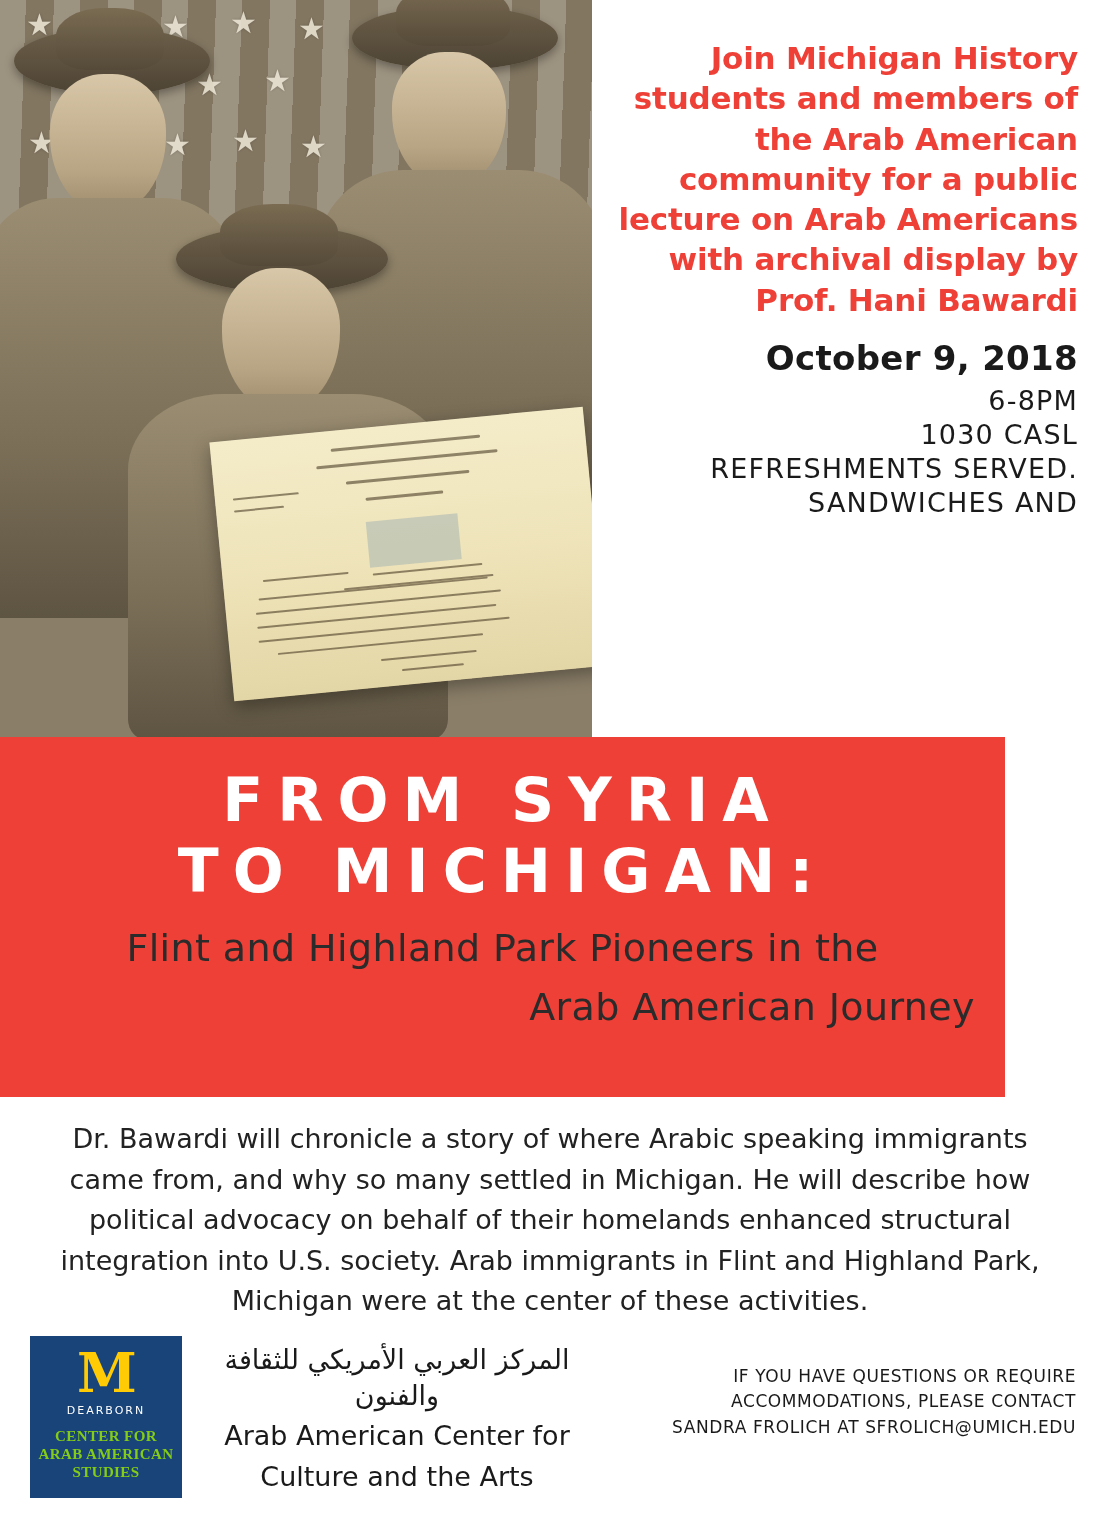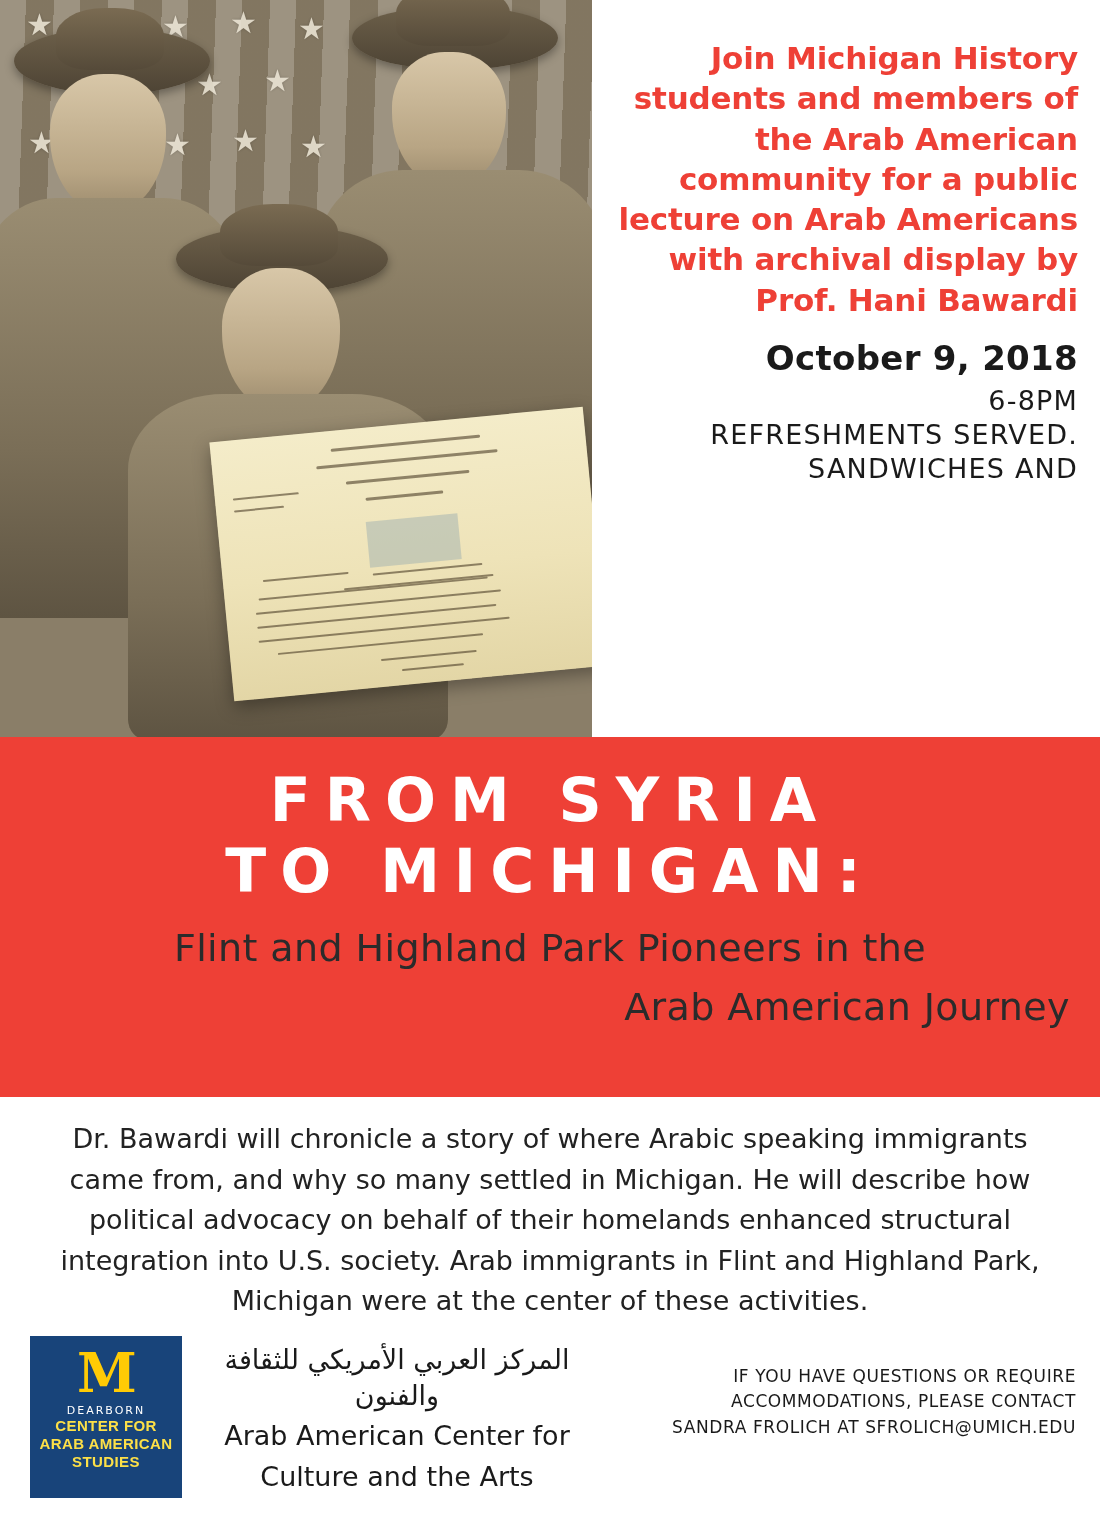--- a/index.html
+++ b/index.html
@@ -143,21 +143,21 @@
     font-size: 27px;
     letter-spacing: 1.2px;
     line-height: 1.26;
     color: #1a1a1a;
     margin: 0;
   }
 
   
   .red-band {
     position: relative;
-    width: 1100px;
+    width: 1005px;
     height: 360px;
     background: #ee4036;
     box-sizing: border-box;
     padding: 28px 30px 10px 30px;
     text-align: center;
     color: #ffffff;
   }
   .title-main {
     font-family: "DejaVu Sans", sans-serif;
     font-weight: bold;
@@ -217,26 +217,27 @@
     letter-spacing: -2px;
   }
   .logo-dearborn {
     font-family: "DejaVu Sans", sans-serif;
     font-size: 11px;
     letter-spacing: 2px;
     margin-top: 2px;
     color: #ffffff;
   }
   .logo-center {
-    font-family: Liberation Sans, sans-serif;
+    font-family: Liberation Serif, serif;
     font-weight: bold;
     font-size: 15px;
     line-height: 18px;
     letter-spacing: 0.4px;
-    color: #fde047;
+    margin-top: 10px;
+    color: #84cc16;
   }
   .center-block {
     flex: 0 0 auto;
     width: 430px;
     text-align: center;
     padding-top: 6px;
   }
   .arabic-name {
     font-family: "DejaVu Sans", sans-serif;
     font-size: 27px;
@@ -322,20 +323,21 @@
       <div class="doc-line" style="left:48px;  top:216px; width:206px; height:2px;"></div>
       <div class="doc-line" style="left:150px; top:232px; width:96px;  height:2px;"></div>
       <div class="doc-line" style="left:170px; top:244px; width:62px;  height:2px;"></div>
     </div>
   </div>
 
   <div class="top-right">
     <p class="headline">Join Michigan History students and members of the Arab American community for a public lecture on Arab Americans with archival display  by Prof. Hani Bawardi</p>
     <p class="date-line">October 9, 2018</p>
     <p class="detail-line">6-8PM</p>
+    <p class="detail-line">1030 CASL</p>
     <p class="detail-line">REFRESHMENTS SERVED.</p>
     <p class="detail-line">SANDWICHES AND</p>
   </div>
 </div>
 
 <div class="red-band">
   <div class="title-main">FROM SYRIA</div>
   <div class="title-main">TO MICHIGAN:</div>
   <div class="title-sub">Flint and Highland Park Pioneers in the</div>
   <div class="title-sub" style="margin-top:8px;text-align:right;">Arab American Journey</div>

